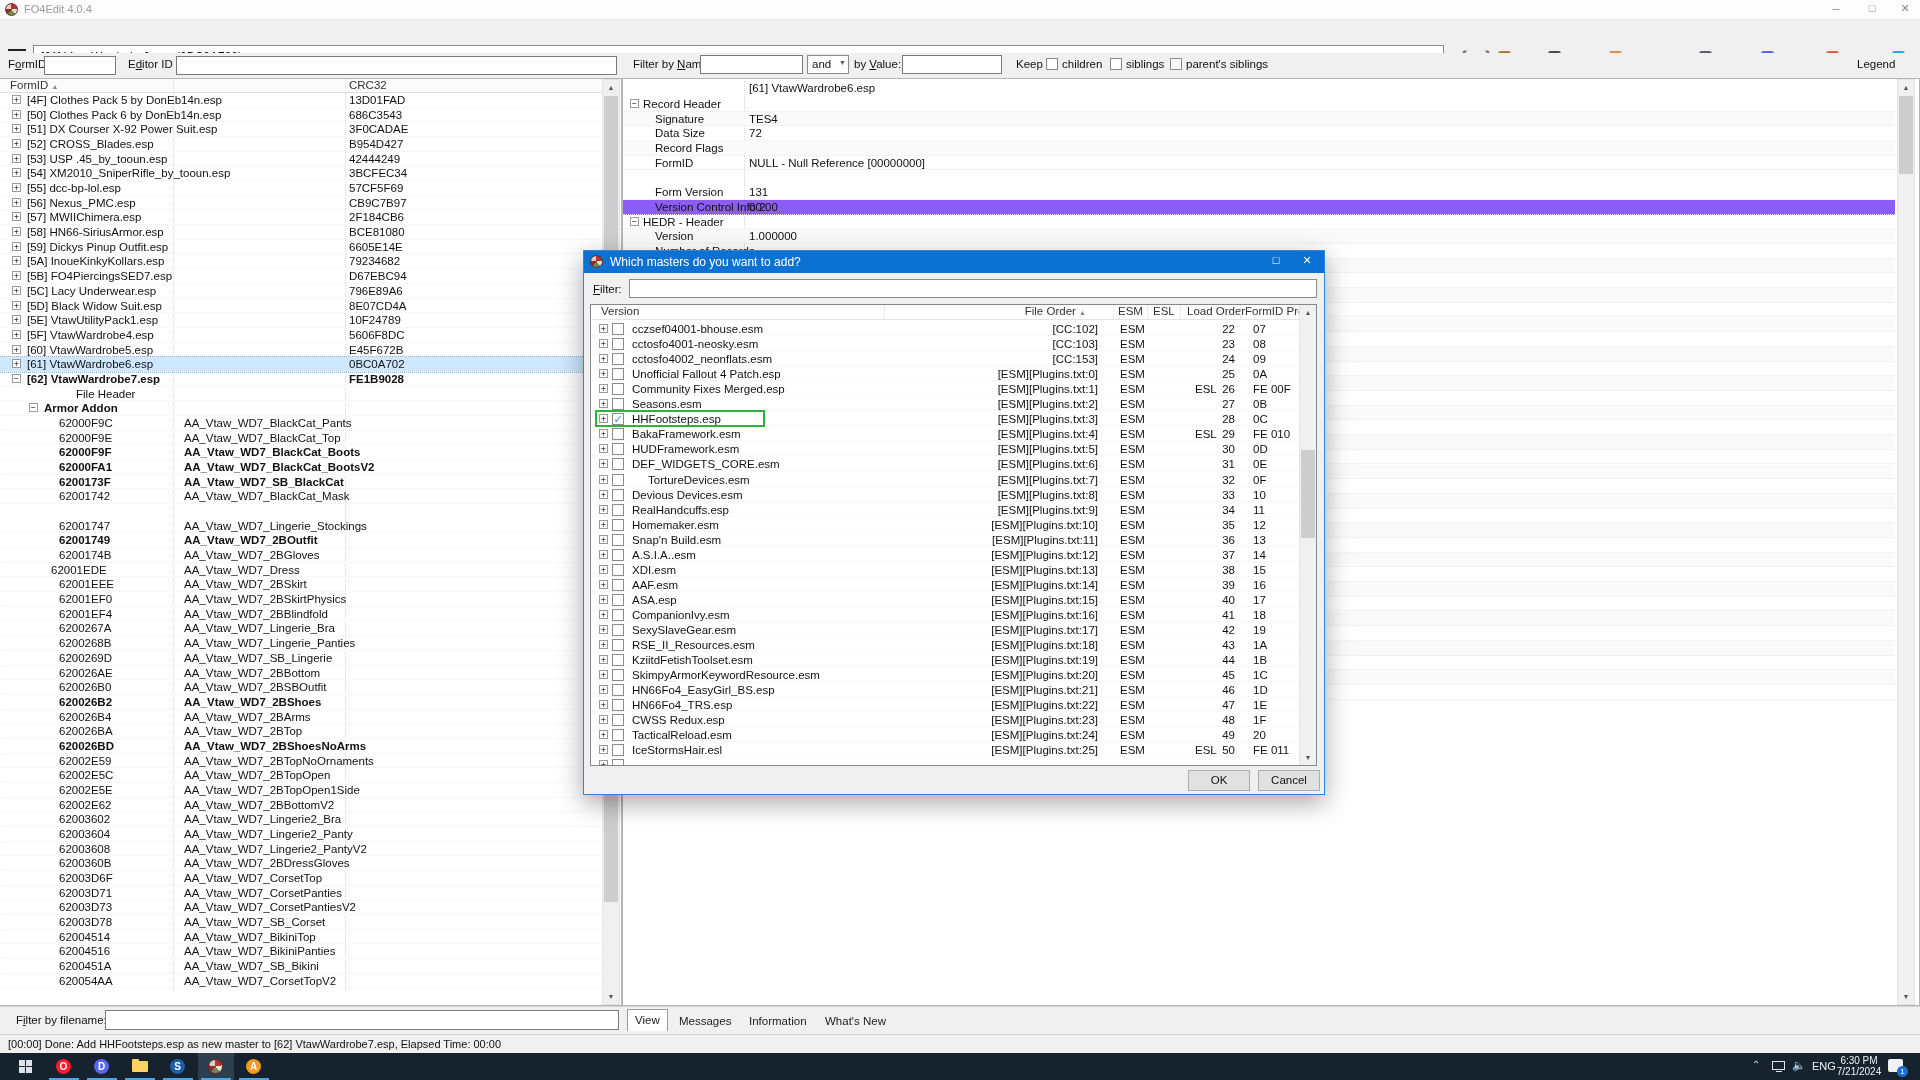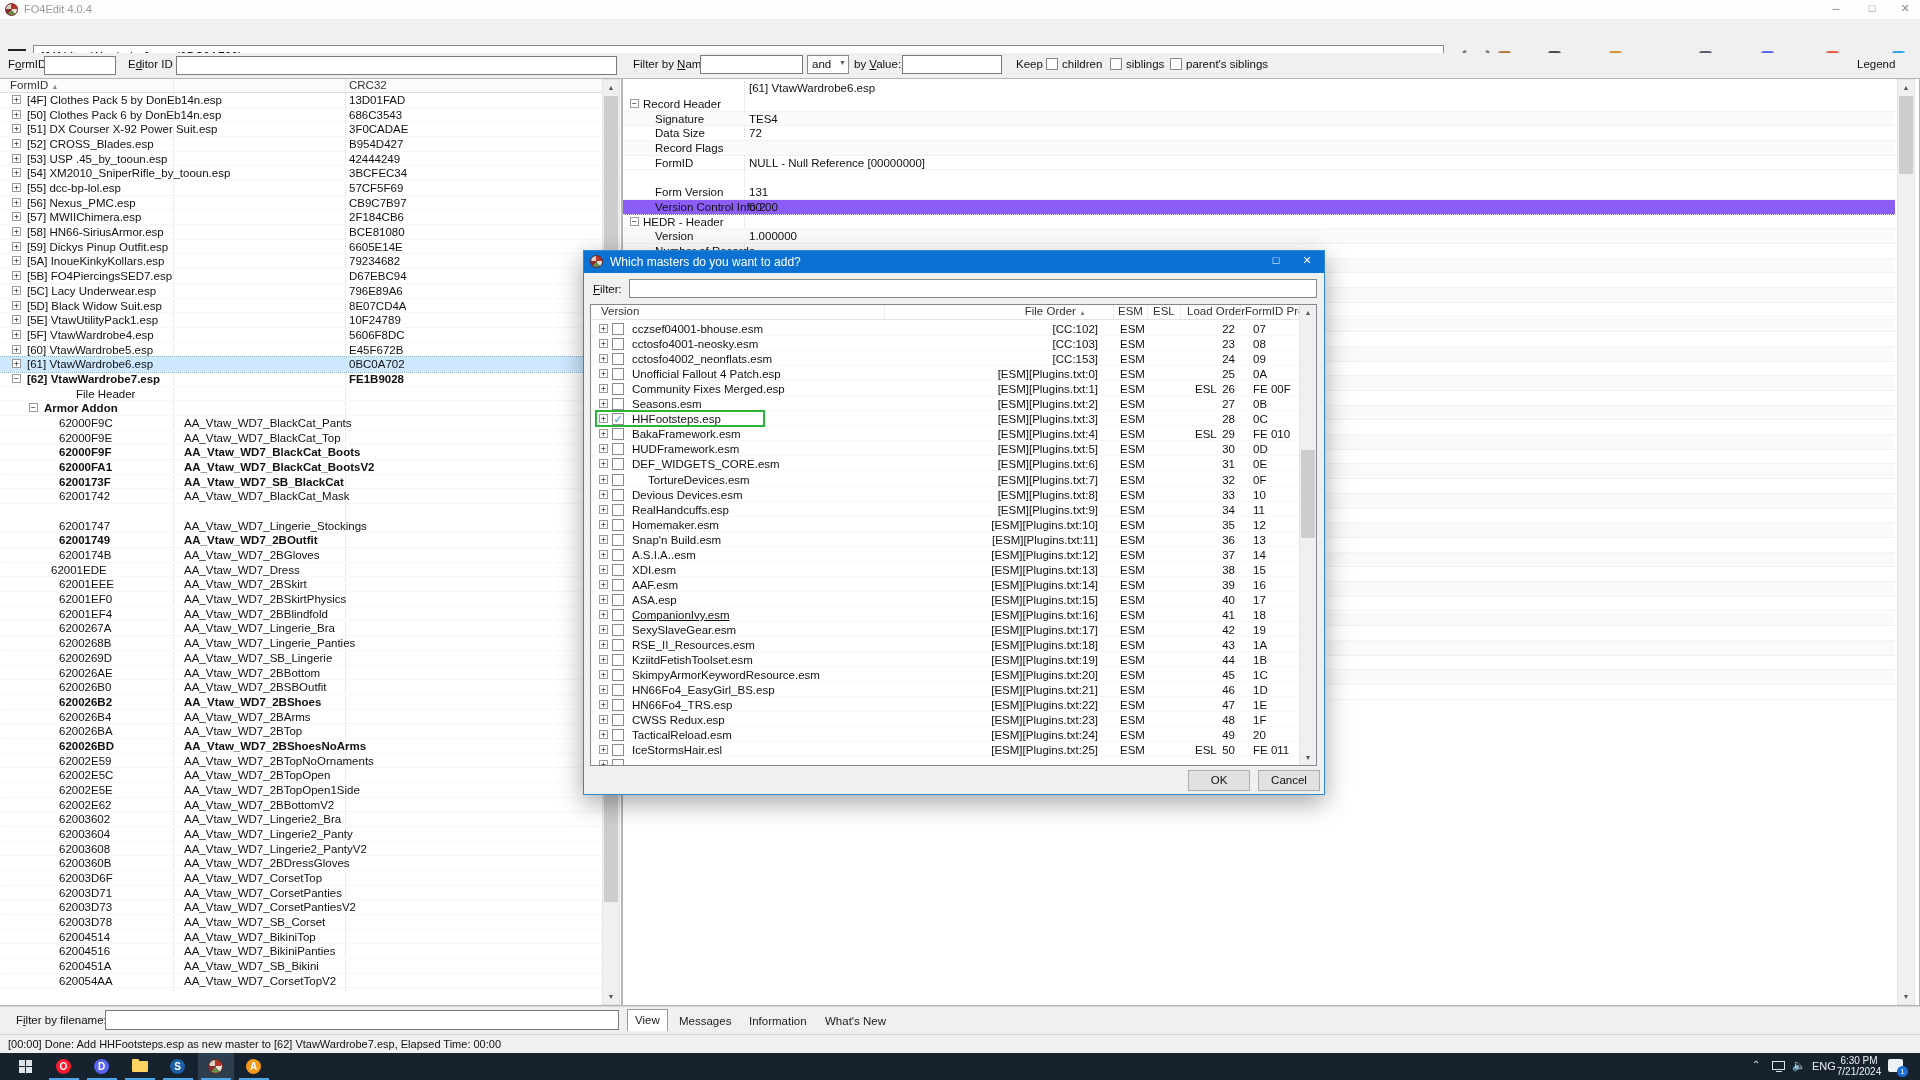--- a/index.html
+++ b/index.html
@@ -736,21 +736,21 @@
           <div class="abs txt" style="left: 41px; top: 2px;">ASA.esp</div>
           <div class="abs txt" style="left: 200px; top: 2px; width: 307px; text-align: right;">[ESM][Plugins.txt:15]</div>
           <div class="abs txt" style="left: 529px; top: 2px;">ESM</div>
           <div class="abs txt" style="left: 604px; top: 2px;"></div>
           <div class="abs txt" style="left: 590px; top: 2px; width: 54px; text-align: right;">40</div>
           <div class="abs txt" style="left: 662px; top: 2px;">17</div>
         </div>
         <div class="row" style="top: 286.95px; height: 15.05px; border-bottom: 1px dotted rgb(242, 242, 242); font-size: 11.5px;">
           <div class="exp" style="left: 8px; top: 3px;">+</div>
           <div class="cb" style="left: 21px; top: 2px;"></div>
-          <div class="abs txt" style="left: 41px; top: 2px; text-decoration: underline;">CompanionIvy.esm</div>
+          <div class="abs txt" style="left: 41px; top: 2px;">CompanionIvy.esm</div>
           <div class="abs txt" style="left: 200px; top: 2px; width: 307px; text-align: right;">[ESM][Plugins.txt:16]</div>
           <div class="abs txt" style="left: 529px; top: 2px;">ESM</div>
           <div class="abs txt" style="left: 604px; top: 2px;"></div>
           <div class="abs txt" style="left: 590px; top: 2px; width: 54px; text-align: right;">41</div>
           <div class="abs txt" style="left: 662px; top: 2px;">18</div>
         </div>
         <div class="row" style="top: 302px; height: 15.05px; border-bottom: 1px dotted rgb(242, 242, 242); font-size: 11.5px;">
           <div class="exp" style="left: 8px; top: 3px;">+</div>
           <div class="cb" style="left: 21px; top: 2px;"></div>
           <div class="abs txt" style="left: 41px; top: 2px;">SexySlaveGear.esm</div>

